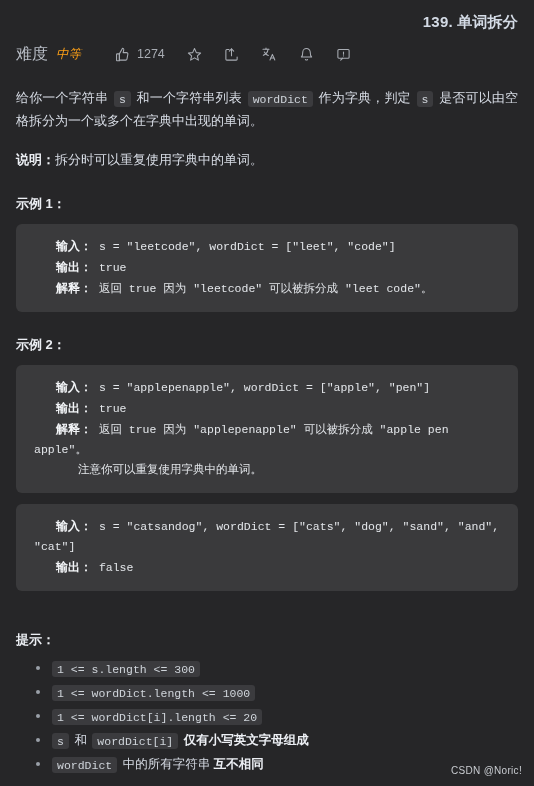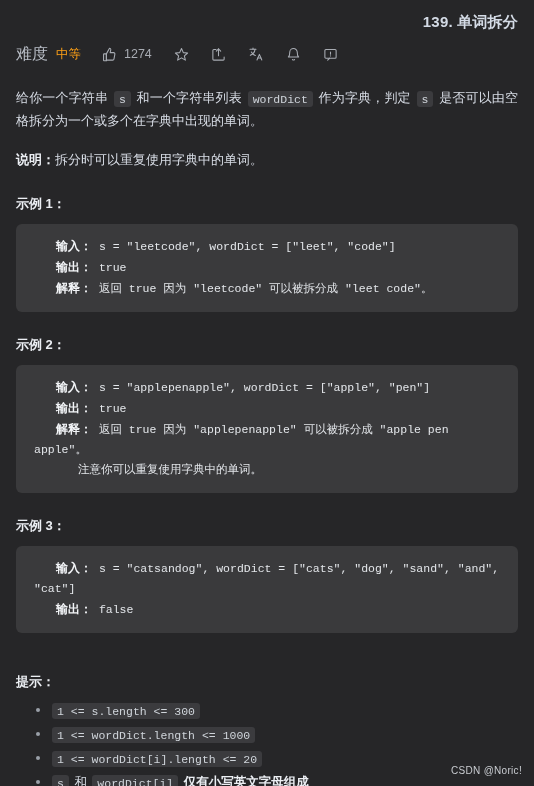--- a/index.html
+++ b/index.html
@@ -40,21 +40,22 @@
   }
   .meta-label {
     font-size: 16px;
     color: #b9bec7;
     margin-right: 8px;
   }
   .difficulty {
     font-size: 12.5px;
     color: #ffa116;
     font-weight: 500;
-    margin-right: 21px;
+    margin-right: 34px;
+    font-style: italic;
   }
   .icon-btn {
     display: inline-flex;
     align-items: center;
     margin-right: 22px;
     color: #a8acb3;
     cursor: pointer;
   }
   .icon-btn.last { margin-right: 0; }
   .icon-btn svg { display: block; }
@@ -232,21 +233,20 @@
   <div class="codeblock"><span class="k">输入：</span><span> s = "leetcode", wordDict = ["leet", "code"]</span>
 <span class="k">输出：</span><span> true</span>
 <span class="k">解释：</span><span> 返回 true 因为 "leetcode" 可以被拆分成 "leet code"。</span></div>
 
   <div class="ex-title">示例 2：</div>
   <div class="codeblock"><span class="k">输入：</span><span> s = "applepenapple", wordDict = ["apple", "pen"]</span>
 <span class="k">输出：</span><span> true</span>
 <span class="k">解释：</span><span> 返回 true 因为 "applepenapple" 可以被拆分成 "apple pen apple"。</span>
 <span class="indent">注意你可以重复使用字典中的单词。</span></div>
 
-  <div class="ex-title">示例 3：</div>
   <div class="codeblock"><span class="k">输入：</span><span> s = "catsandog", wordDict = ["cats", "dog", "sand", "and", "cat"]</span>
 <span class="k">输出：</span><span> false</span></div>
 
   <div class="tips-title">提示：</div>
   <ul class="tips">
     <li><code class="chip">1 &lt;= s.length &lt;= 300</code></li>
     <li><code class="chip">1 &lt;= wordDict.length &lt;= 1000</code></li>
     <li><code class="chip">1 &lt;= wordDict[i].length &lt;= 20</code></li>
     <li><code class="chip">s</code><span> 和 </span><code class="chip">wordDict[i]</code><span class="bold-zh"> 仅有小写英文字母组成</span></li>
     <li><code class="chip">wordDict</code><span> 中的所有字符串 </span><span class="bold-zh">互不相同</span></li>

